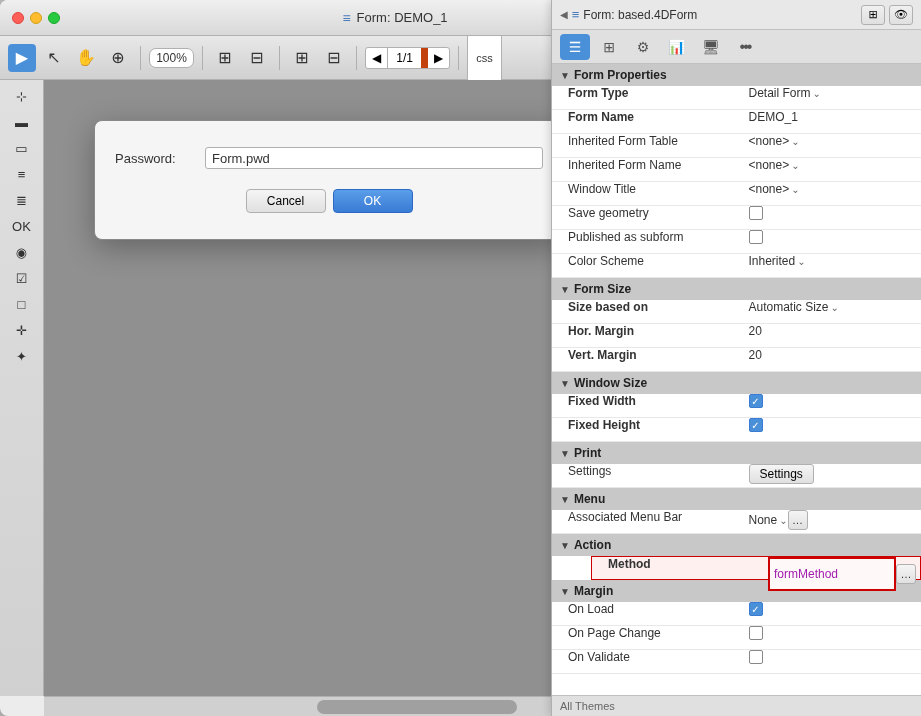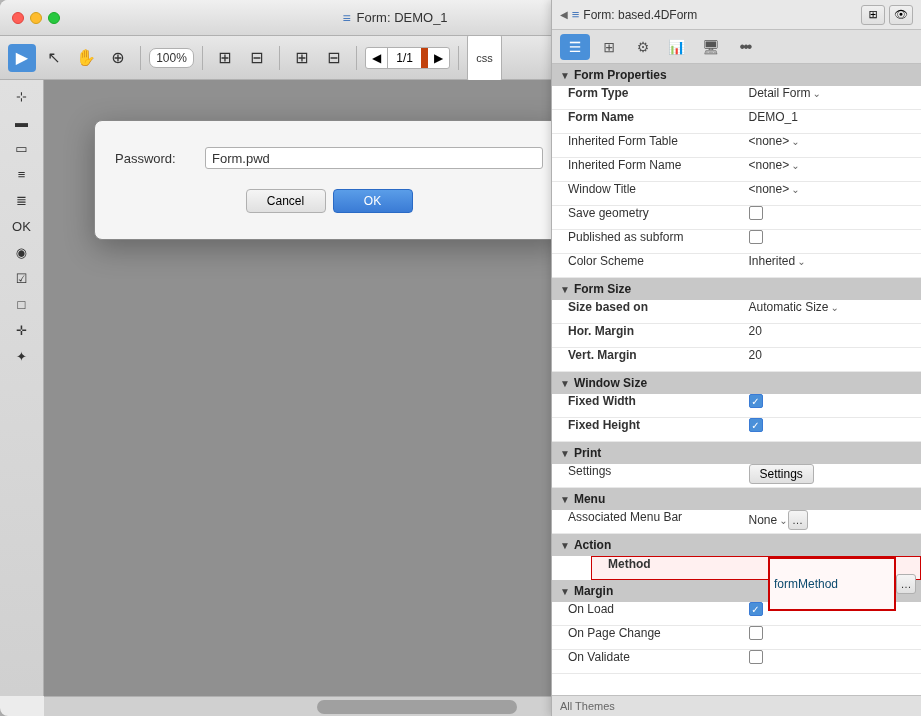--- a/index.html
+++ b/index.html
@@ -472,23 +472,23 @@
     .prop-bottom {
       background: #e0e0e0;
       padding: 4px 8px;
       font-size: 11px;
       color: #666;
       border-top: 1px solid #c0c0c0;
     }
     .method-value {
       background: #fff8f8;
       border: 2px solid #cc0000;
-      padding: 18px 4px;
-      font-size: 12px;
-      color: #0c4a6e;
+      padding: 8px 4px;
+      font-size: 12px;
+      color: #a21caf;
       flex: 1;
     }
   </style>
 </head>
 <body>
 
 <div class="main-window">
 
   <div class="title-bar">
     <div class="traffic-lights">

